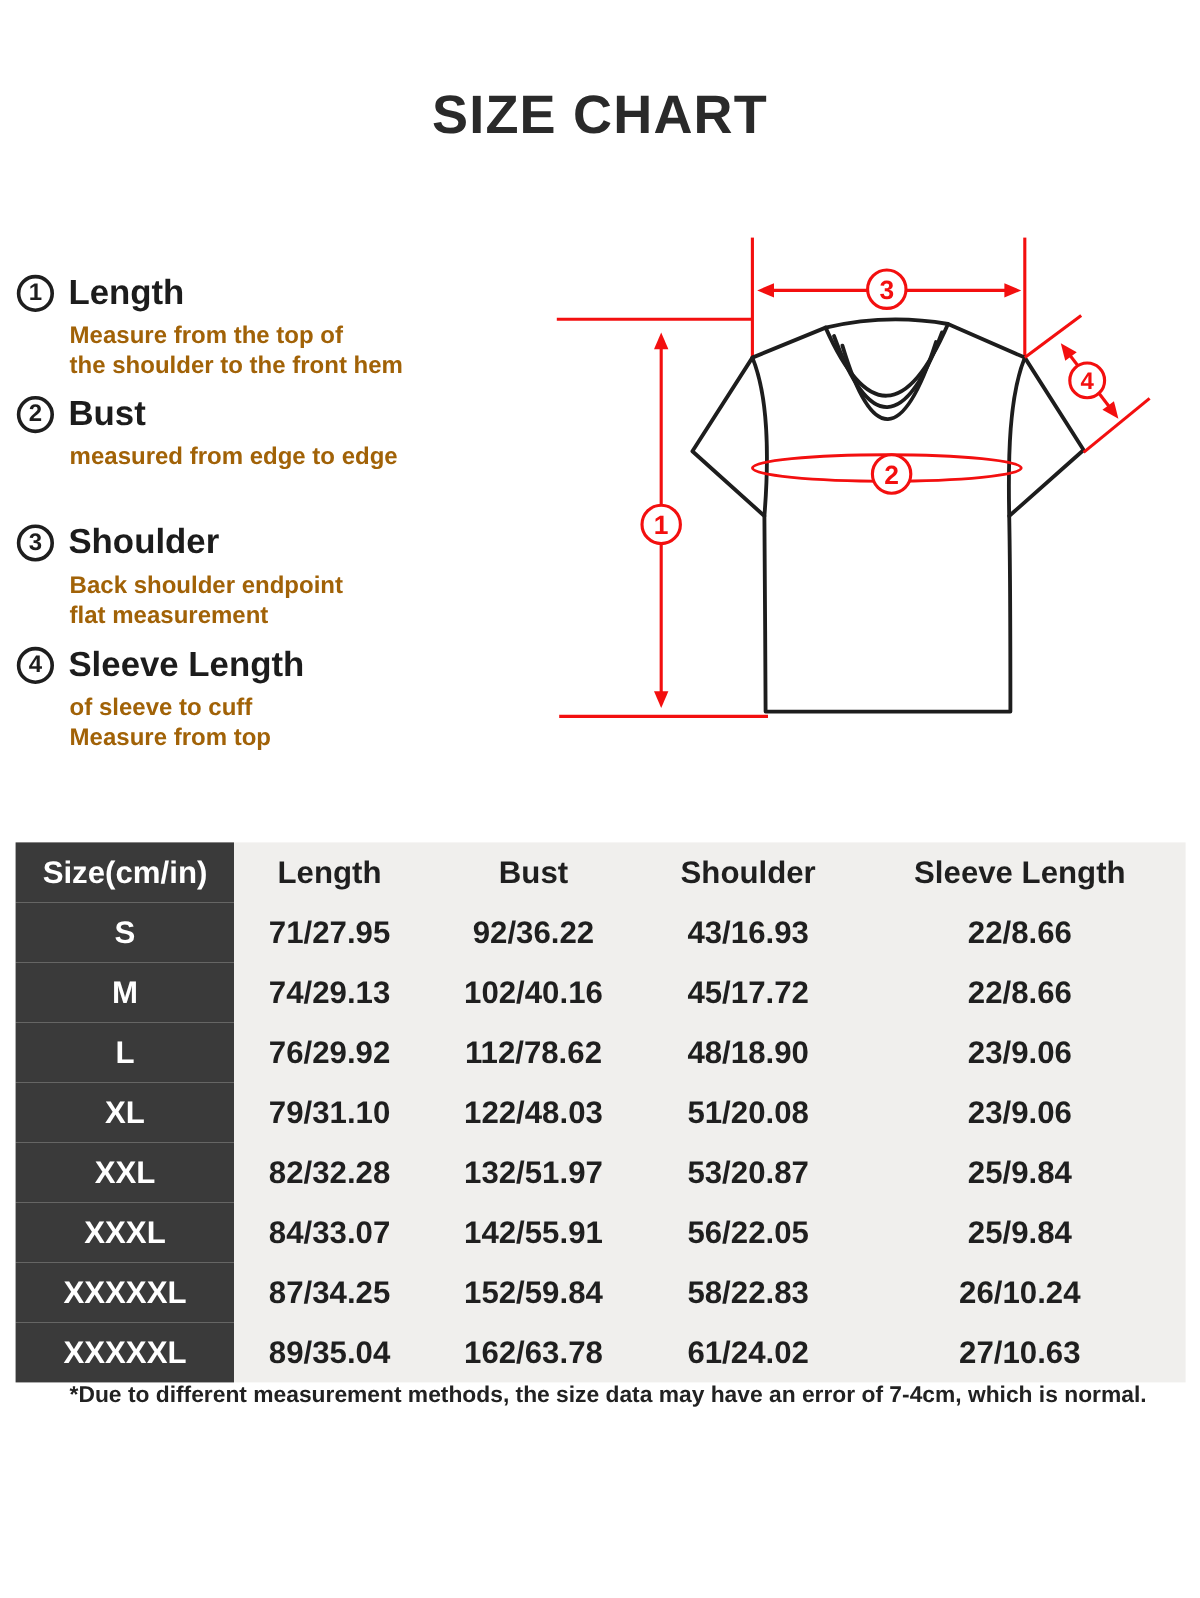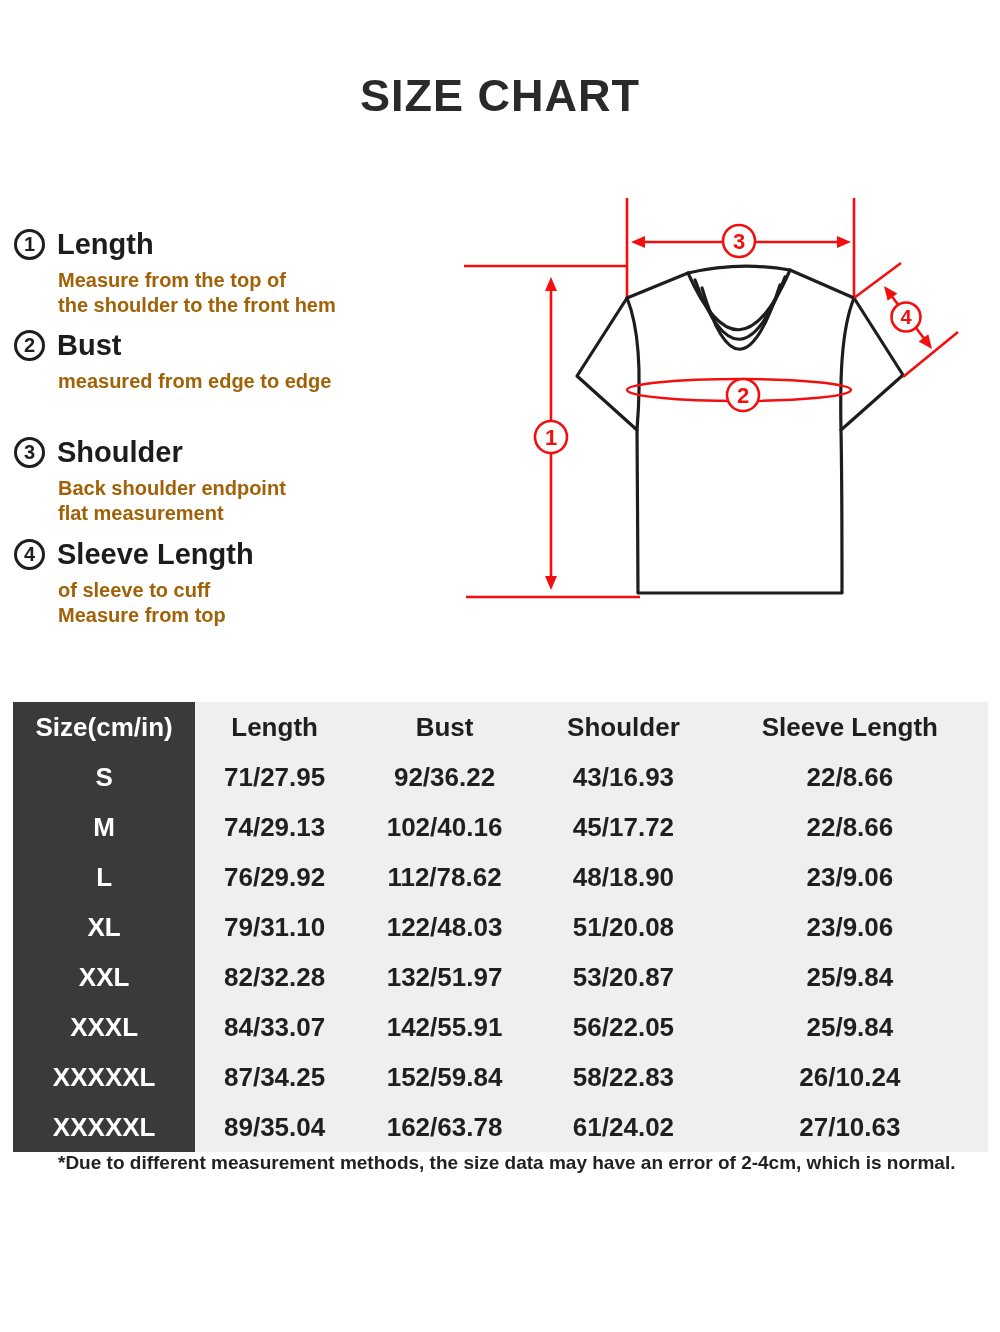--- a/index.html
+++ b/index.html
@@ -199,15 +199,15 @@
             <td class="size-col">XXXXXL</td>
             <td>89/35.04</td>
             <td>162/63.78</td>
             <td>61/24.02</td>
             <td>27/10.63</td>
           </tr>
         </tbody>
     </table>
   </div>
 
-  <div class="footnote">*Due to different measurement methods, the size data may have an error of 2-4cm, which is normal.</div>
+  <div class="footnote">*Due to different measurement methods, the size data may have an error of 7-4cm, which is normal.</div>
 
 </div>
 
 </body></html>

